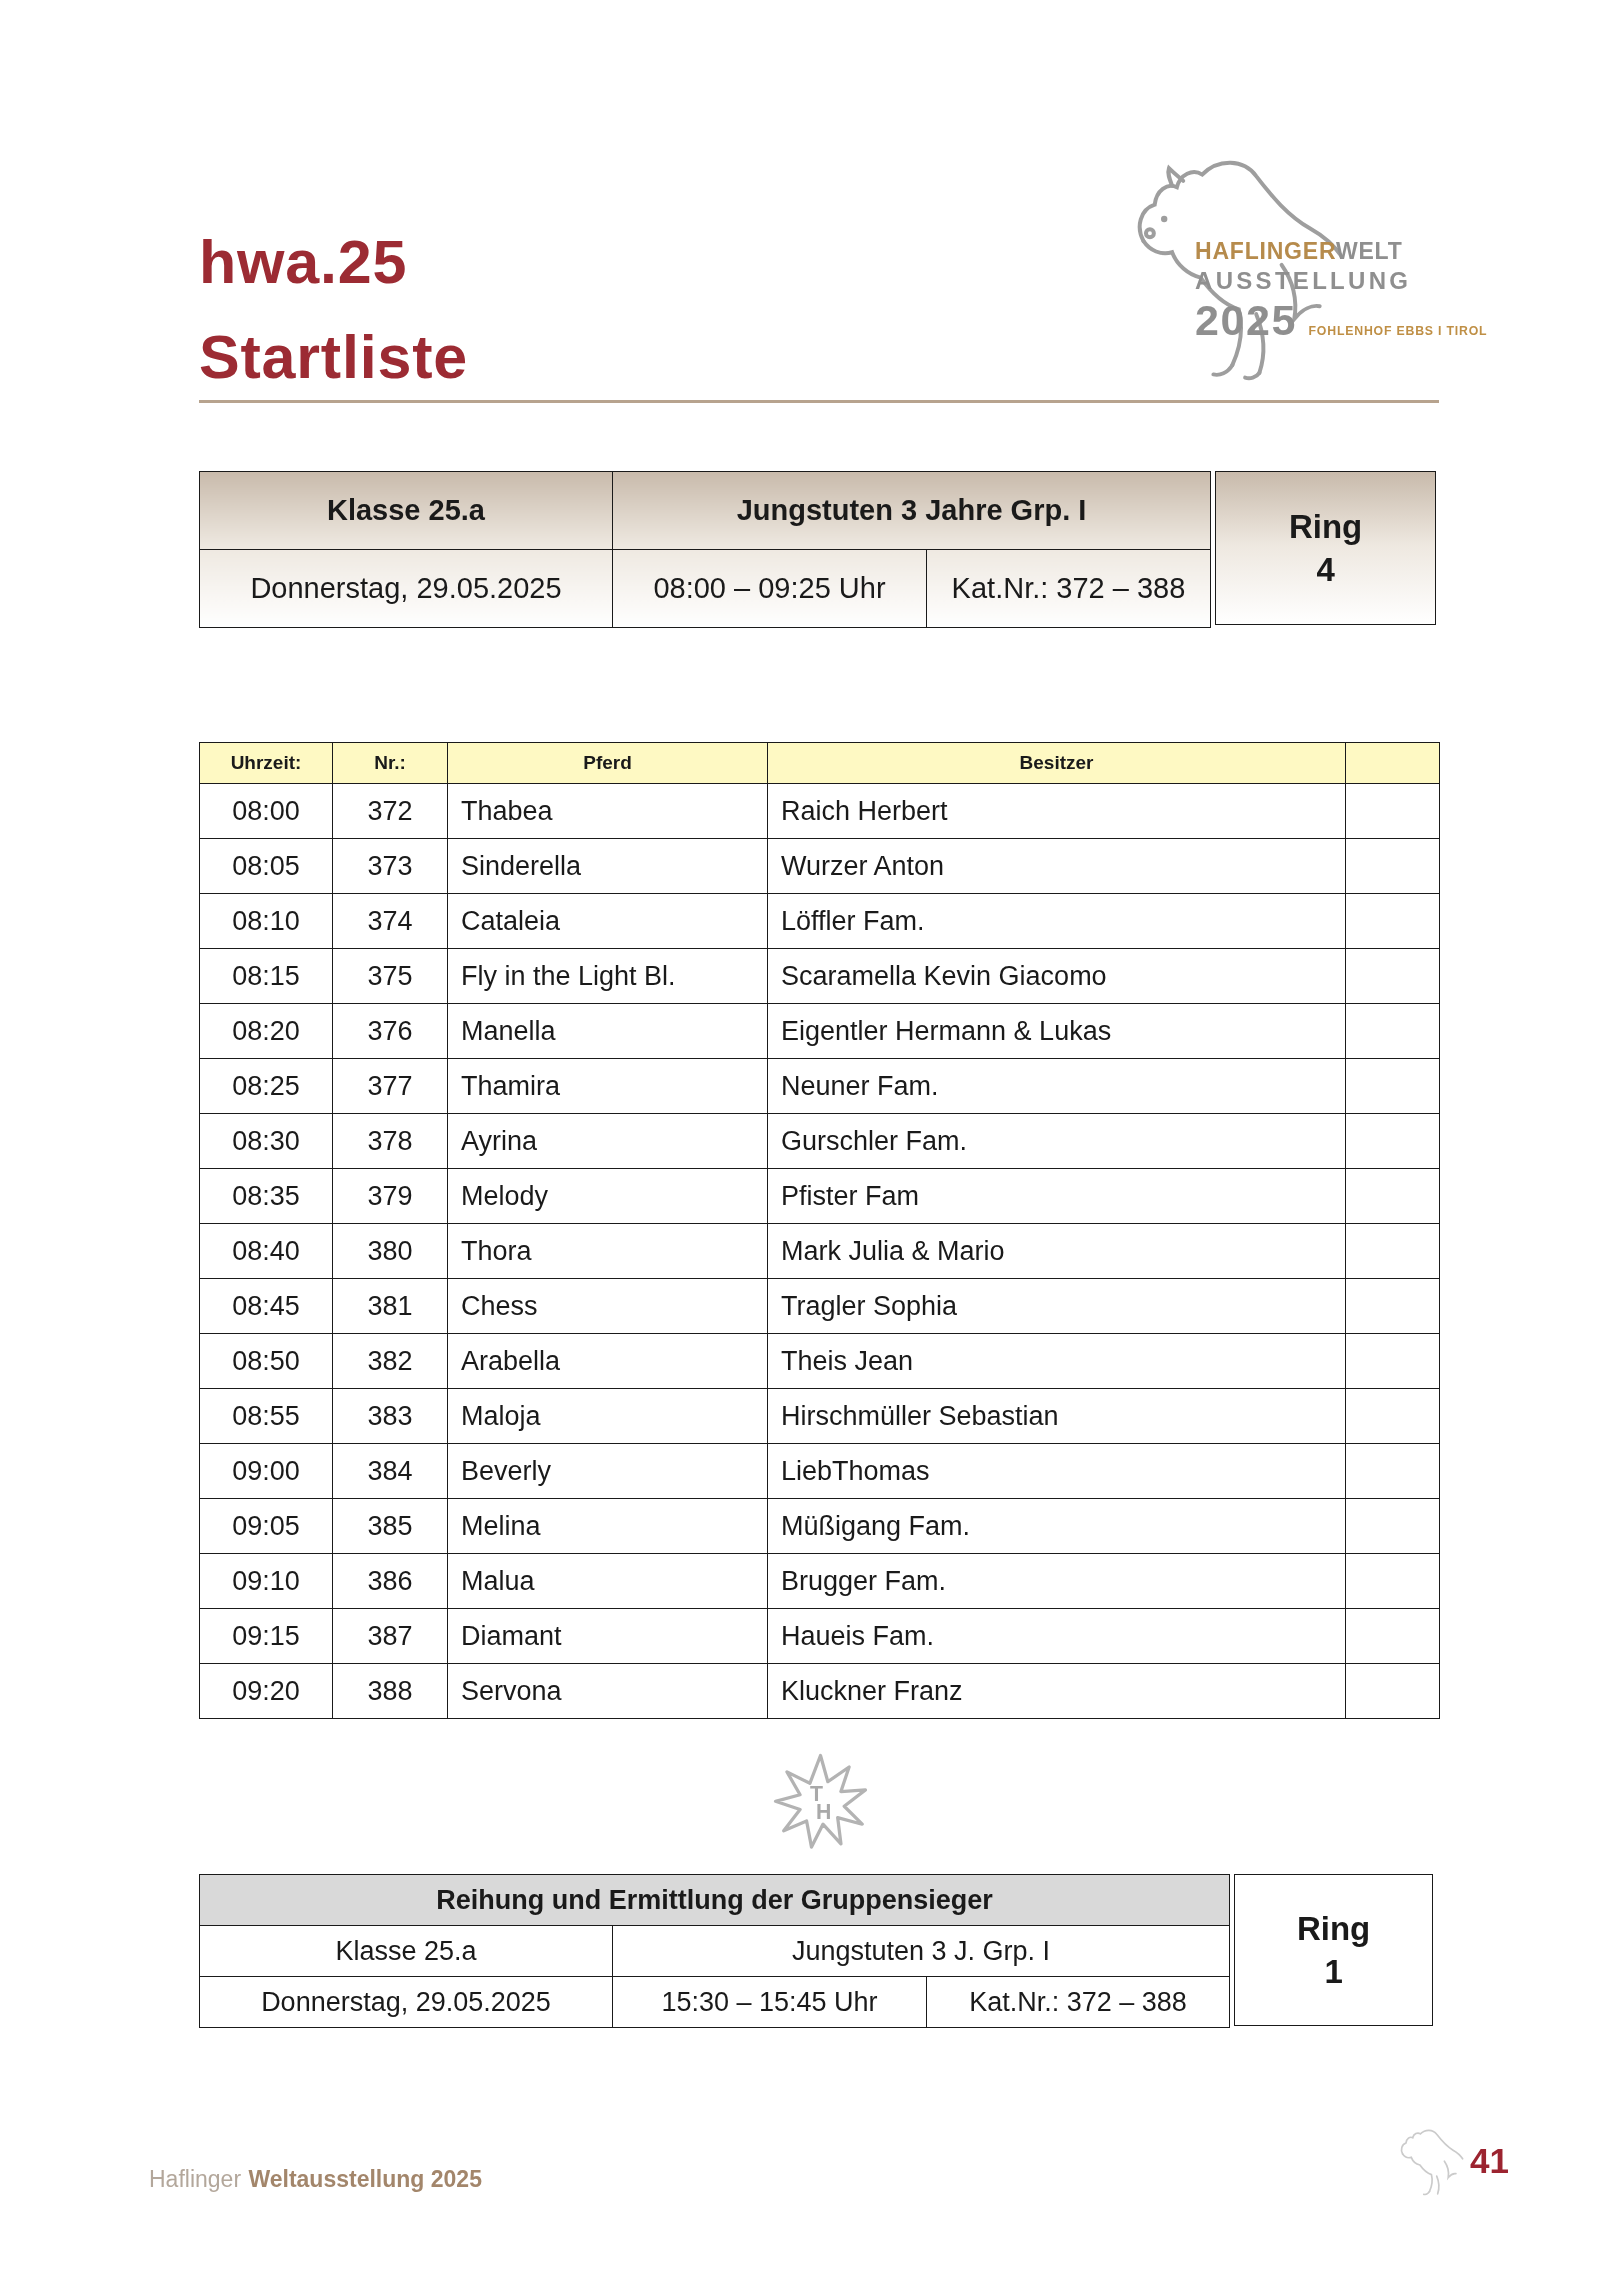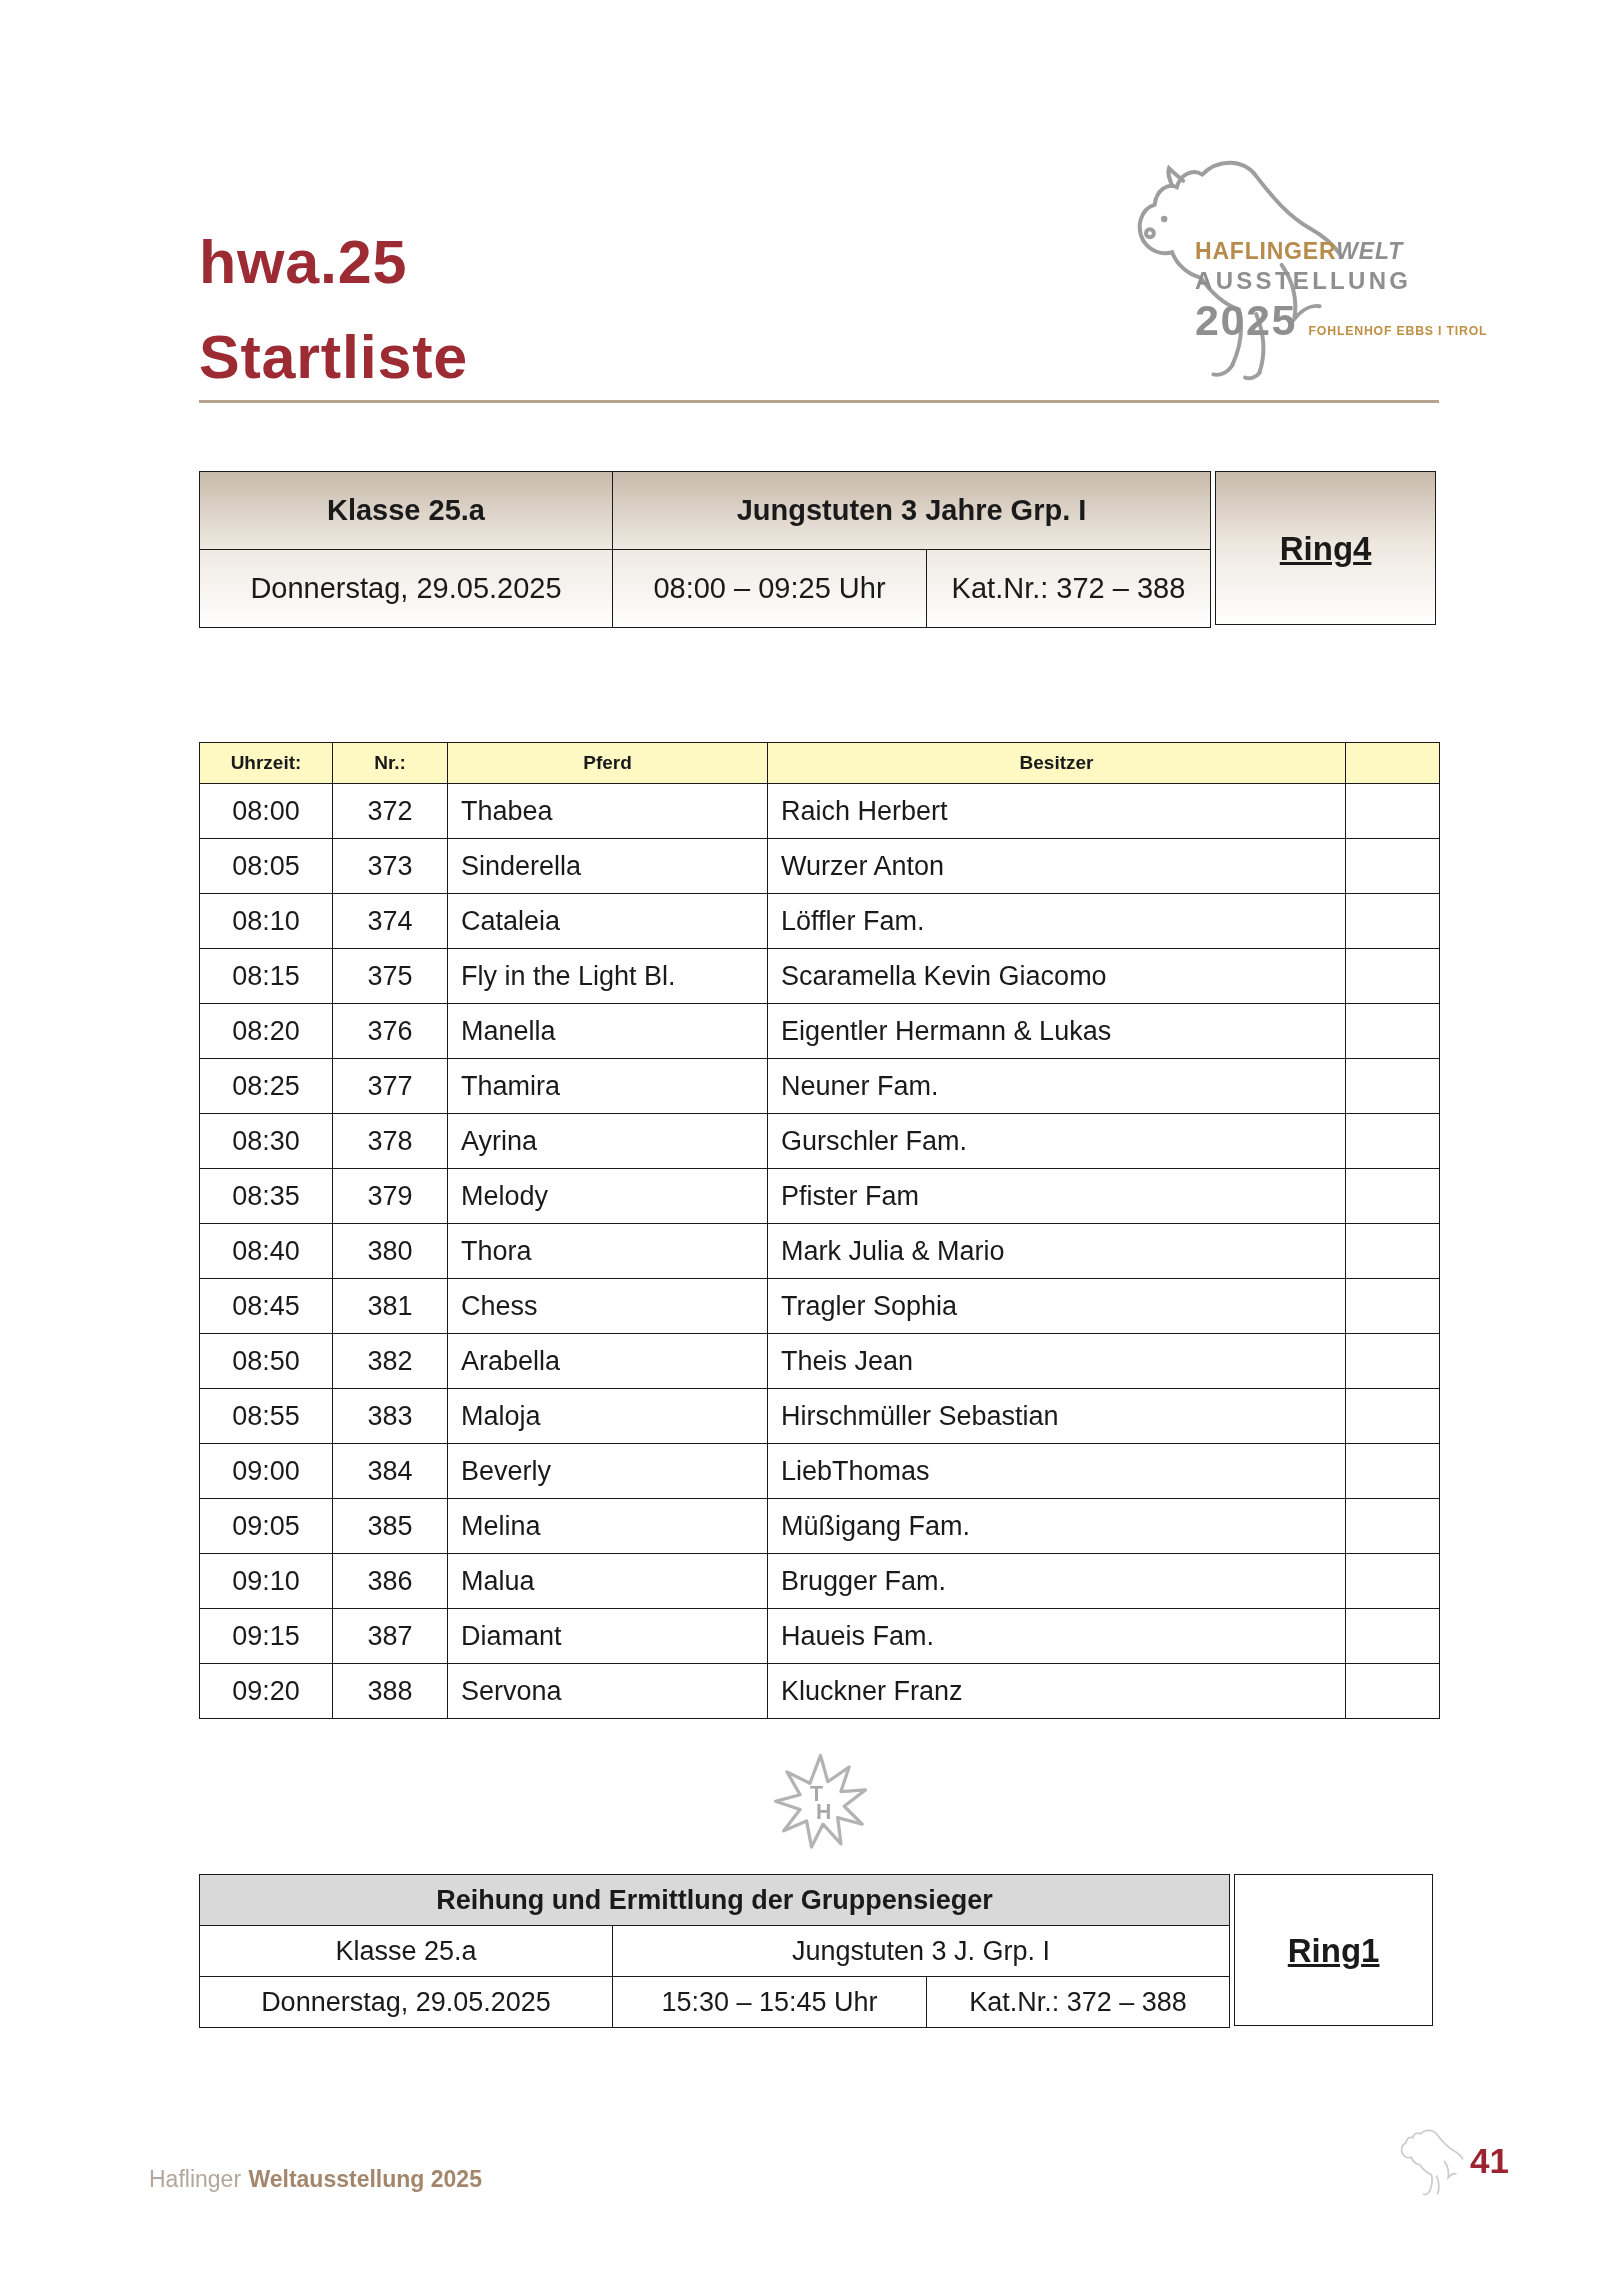--- a/index.html
+++ b/index.html
@@ -17,21 +17,21 @@
   .title-line {
     font-size: 61px; font-weight: bold; color: #9c2b33;
     line-height: 95px; letter-spacing: 0.8px;
   }
 
   .logo { position: absolute; left: 1115px; top: 138px; width: 328px; height: 254px; }
   .logo svg { position: absolute; left: 0; top: 0; }
   .logo-text { position: absolute; left: 80px; top: 100px; width: 246px; }
   .logo-row1 { font-size: 23px; font-weight: bold; letter-spacing: 0.8px; white-space: nowrap; }
   .logo-row1 .gold { color: #b68b4c; }
-  .logo-row1 .gray { color: #8f8f8f; font-style: italic; }
+  .logo-row1 .gray { color: #8f8f8f; }
   .logo-row2 { font-size: 24px; font-weight: bold; color: #8f8f8f; letter-spacing: 3.3px; margin-top: 1.6px; white-space: nowrap; }
   .logo-row3 { display: flex; align-items: baseline; margin-top: 1.6px; white-space: nowrap; }
   .logo-year { font-size: 43px; font-weight: bold; color: #8f8f8f; letter-spacing: 1.6px; }
   .logo-venue { font-size: 12.3px; font-weight: bold; color: #bf8f45; margin-left: 11.5px; letter-spacing: 0.8px; }
 
   .rule { position: absolute; left: 199px; top: 400px; width: 1240px; height: 2.5px; background: #b7a38e; }
 
   
   .session { position: absolute; left: 199px; top: 471px; display: flex; }
   table { border-collapse: collapse; table-layout: fixed; }
@@ -41,22 +41,22 @@
   }
   .session-table td {
     border: 1.6px solid #1a1a1a; height: 75px;
     text-align: center; vertical-align: middle; font-size: 29px;
   }
   .bold { font-weight: bold; }
 
   .ring-box {
     margin-left: 4.1px; width: 221px; height: 154px; box-sizing: border-box;
     border: 1.6px solid #1a1a1a;
-    display: flex; flex-direction: row; align-items: center; justify-content: center;
-    font-size: 33px; font-weight: bold; line-height: 43px; text-decoration: underline;
+    display: flex; flex-direction: column; align-items: center; justify-content: center;
+    font-size: 33px; font-weight: bold; line-height: 43px;
   }
   .ring-grad { background: linear-gradient(180deg, #c8baab 0%, #eee8e0 48%, #ffffff 100%); }
   .ring-white { background: #ffffff; }
 
   
   .startlist { position: absolute; left: 199px; top: 742px; }
   .start-table { width: 1240px; }
   .start-table th {
     border: 1.6px solid #1a1a1a; background: #fef9c3;
     height: 38px; font-size: 19px; font-weight: bold; text-align: center; vertical-align: middle;

